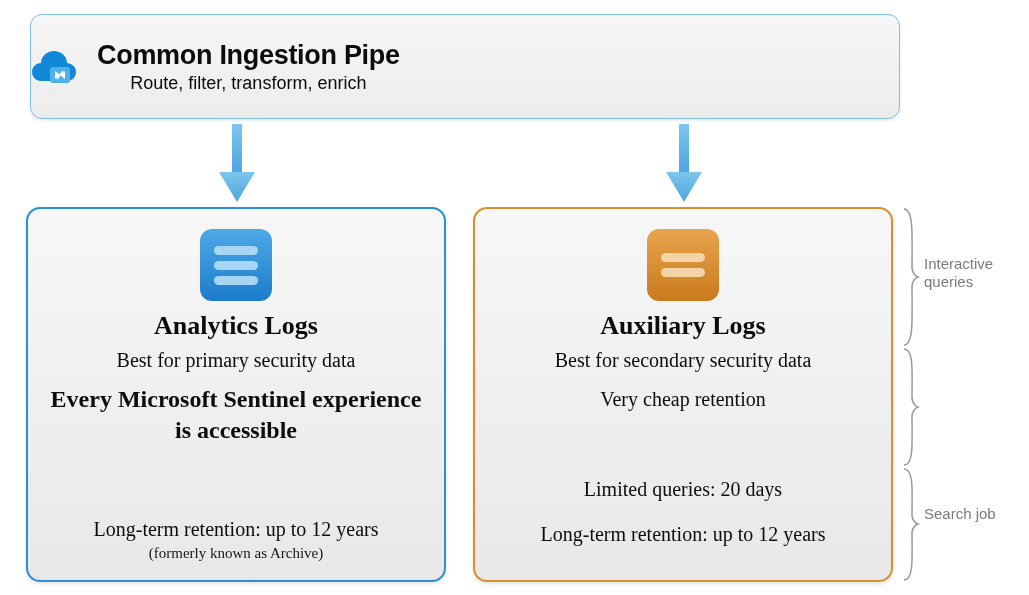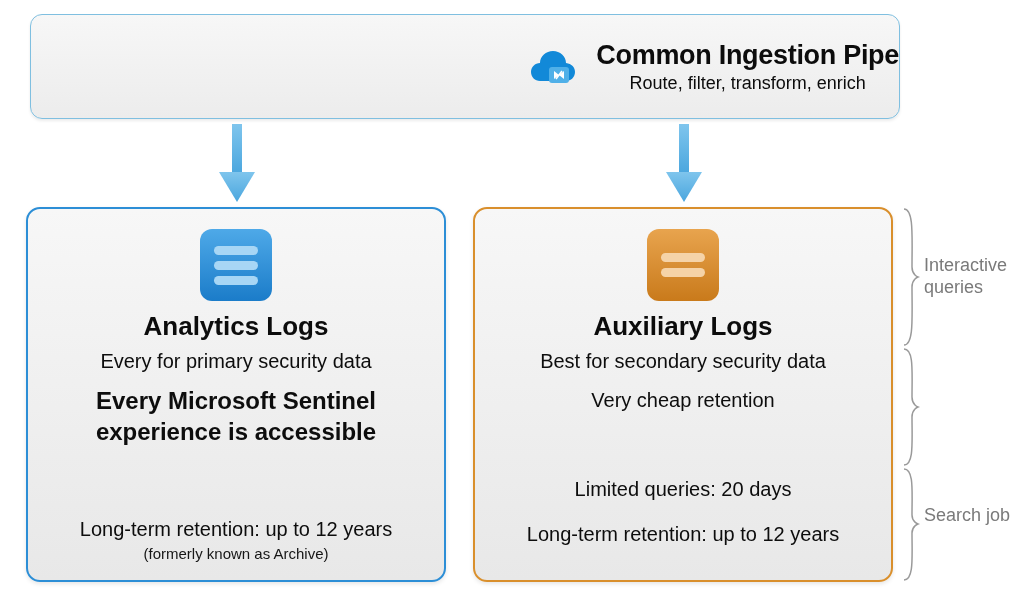--- a/index.html
+++ b/index.html
@@ -15,21 +15,21 @@
       left: 30px;
       top: 14px;
       width: 870px;
       height: 105px;
       border: 1px solid #7fbfe0;
       border-radius: 12px;
       background: linear-gradient(to bottom, #f7f7f7 0%, #ececec 100%);
       box-shadow: 0 2px 3px rgba(0,0,0,0.08);
       display: flex;
       align-items: center;
-      justify-content: flex-end;
+      justify-content: flex-start;
     }
     .top-content {
       display: flex;
       align-items: center;
       gap: 18px;
     }
     .cloud-icon {
       width: 48px;
       height: 40px;
       position: relative;
@@ -63,20 +63,21 @@
       width: 420px;
       height: 375px;
       border-radius: 14px;
       background: linear-gradient(to bottom, #f7f7f7 0%, #e8e8e8 100%);
       box-shadow: 0 2px 4px rgba(0,0,0,0.1);
       display: flex;
       flex-direction: column;
       align-items: center;
       padding: 20px 18px 18px;
       text-align: center;
+      font-family: Liberation Serif, serif;
     }
     .card-left {
       left: 26px;
       top: 207px;
       border: 2px solid #2c8ed6;
     }
     .card-right {
       left: 473px;
       top: 207px;
       border: 2px solid #d98f2c;
@@ -136,21 +137,21 @@
       height: 375px;
     }
     .brace {
       position: absolute;
       left: 0;
       width: 18px;
     }
     .side-label {
       position: absolute;
       left: 22px;
-      font-size: 18px;
+      font-size: 15px;
       color: #7a7a7a;
       line-height: 1.2;
       text-align: left;
     }
   </style>
 </head>
 <body>
 
 <div class="top-box">
   <div class="top-content">
@@ -194,21 +195,21 @@
   </svg>
 </div>
 
 <div class="card card-left">
   <div class="card-icon blue">
     <div class="bar"></div>
       <div class="bar"></div>
       <div class="bar"></div>
   </div>
   <div class="card-title">Analytics Logs</div>
-  <div class="card-line">Every for primary security data</div>
+  <div class="card-line">Best for primary security data</div>
   <div class="card-emph">Every Microsoft Sentinel experience is accessible</div>
   <div class="card-spacer"></div>
   <div class="card-line">Long-term retention: up to 12 years</div>
   <div class="card-note">(formerly known as Archive)</div>
 </div>
 
 <div class="card card-right">
   <div class="card-icon orange">
     <div class="bar"></div>
       <div class="bar"></div>

